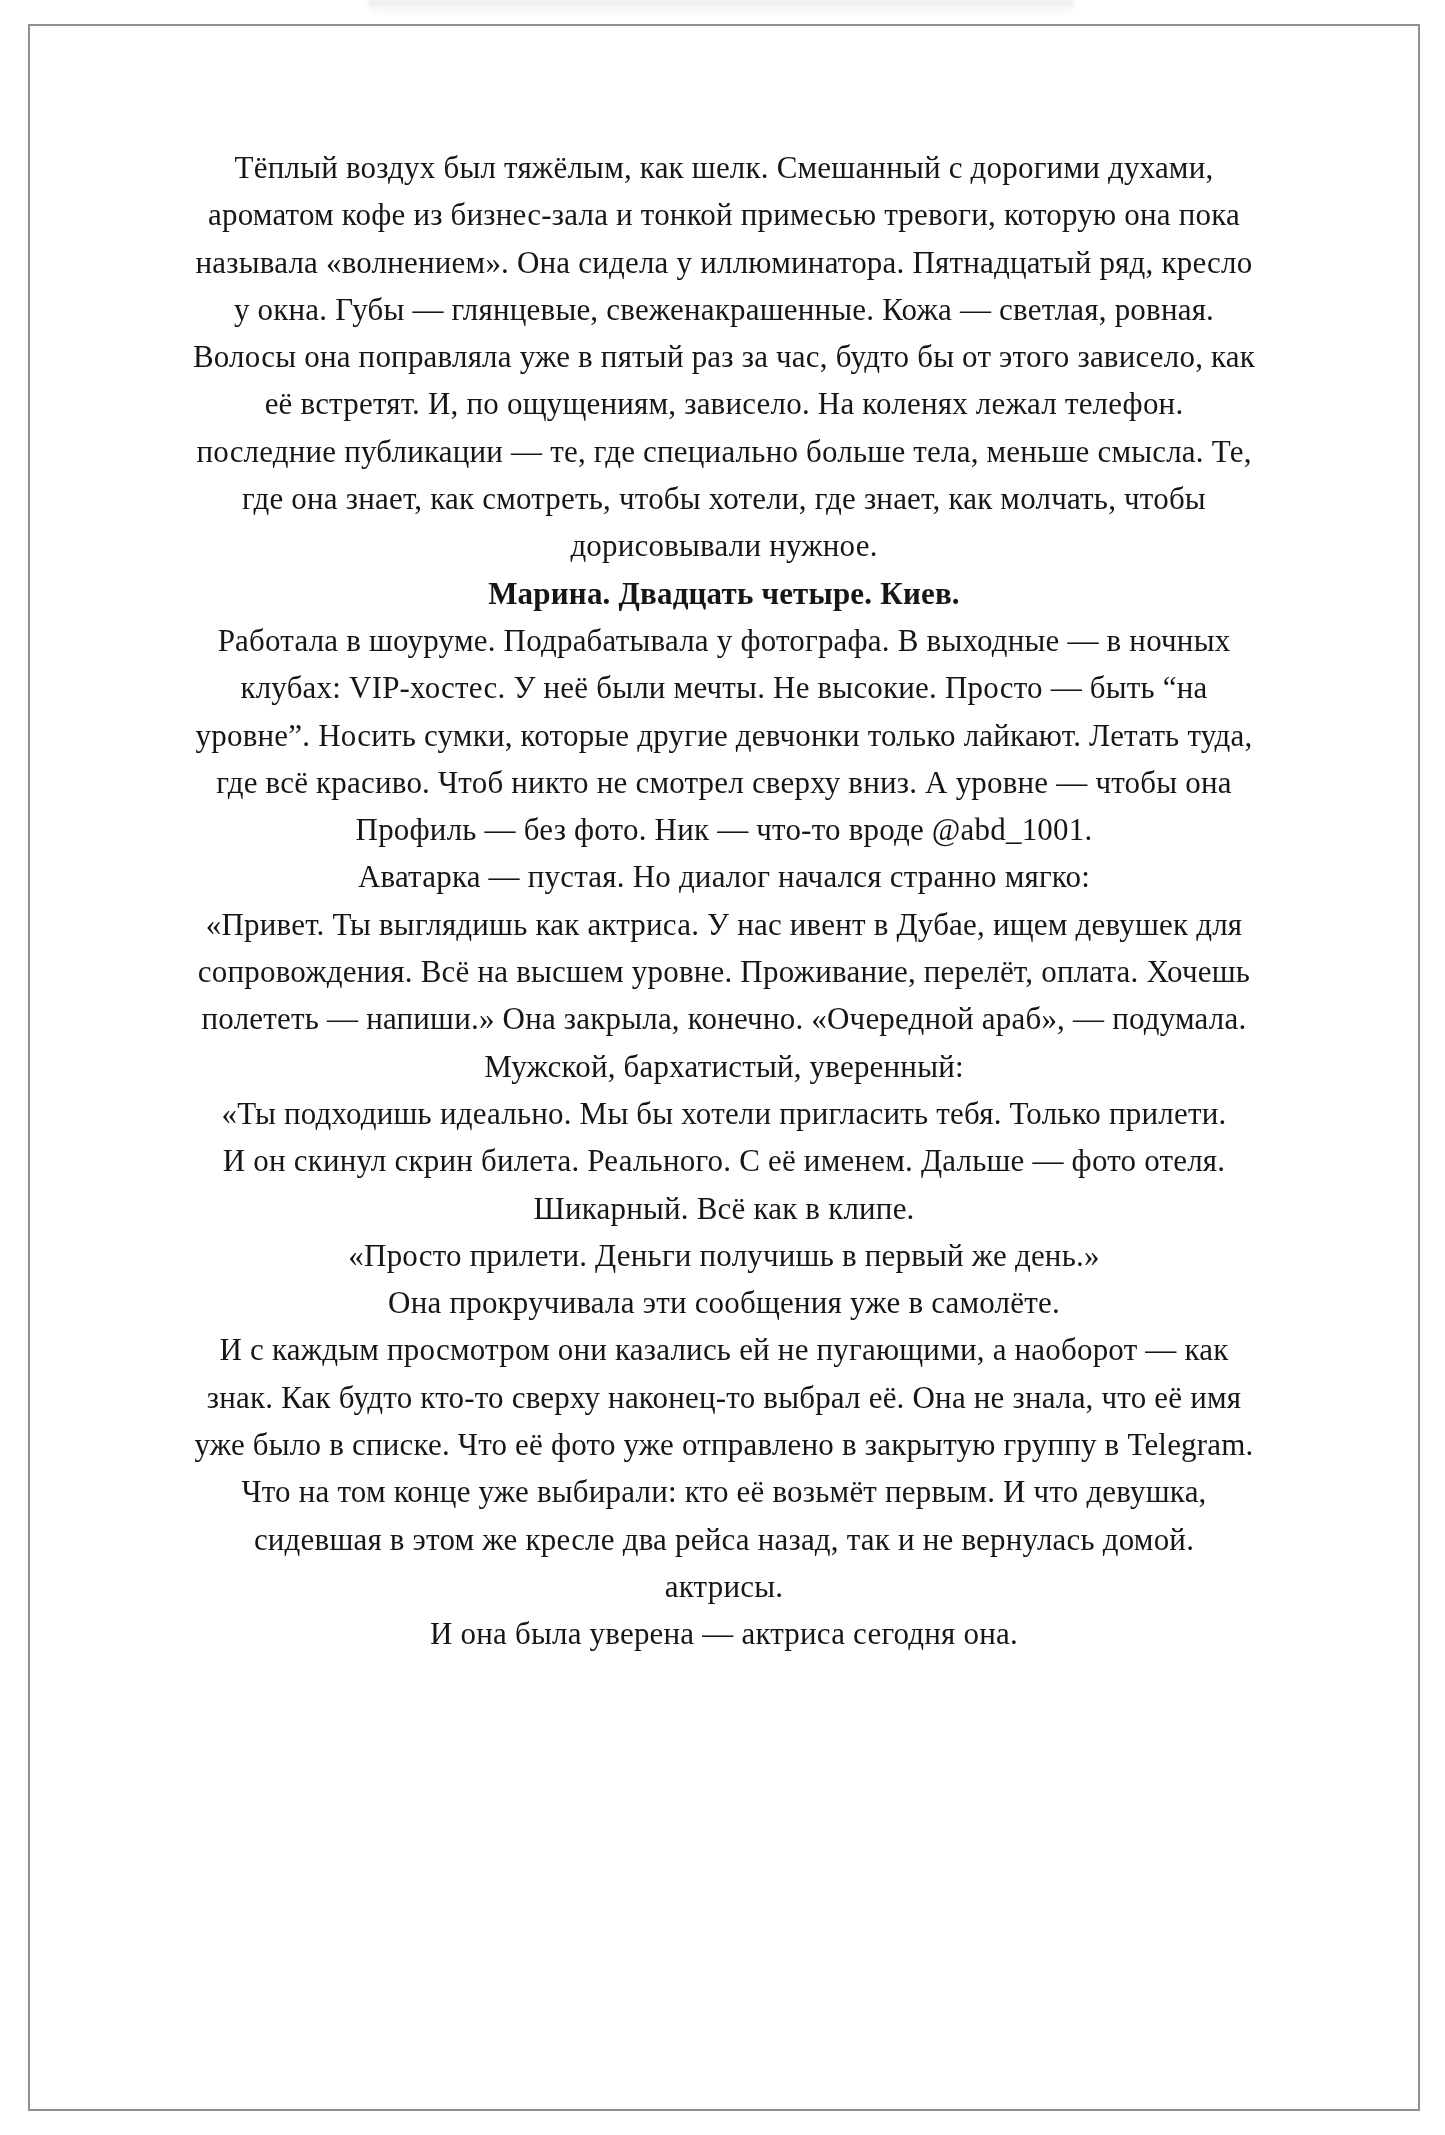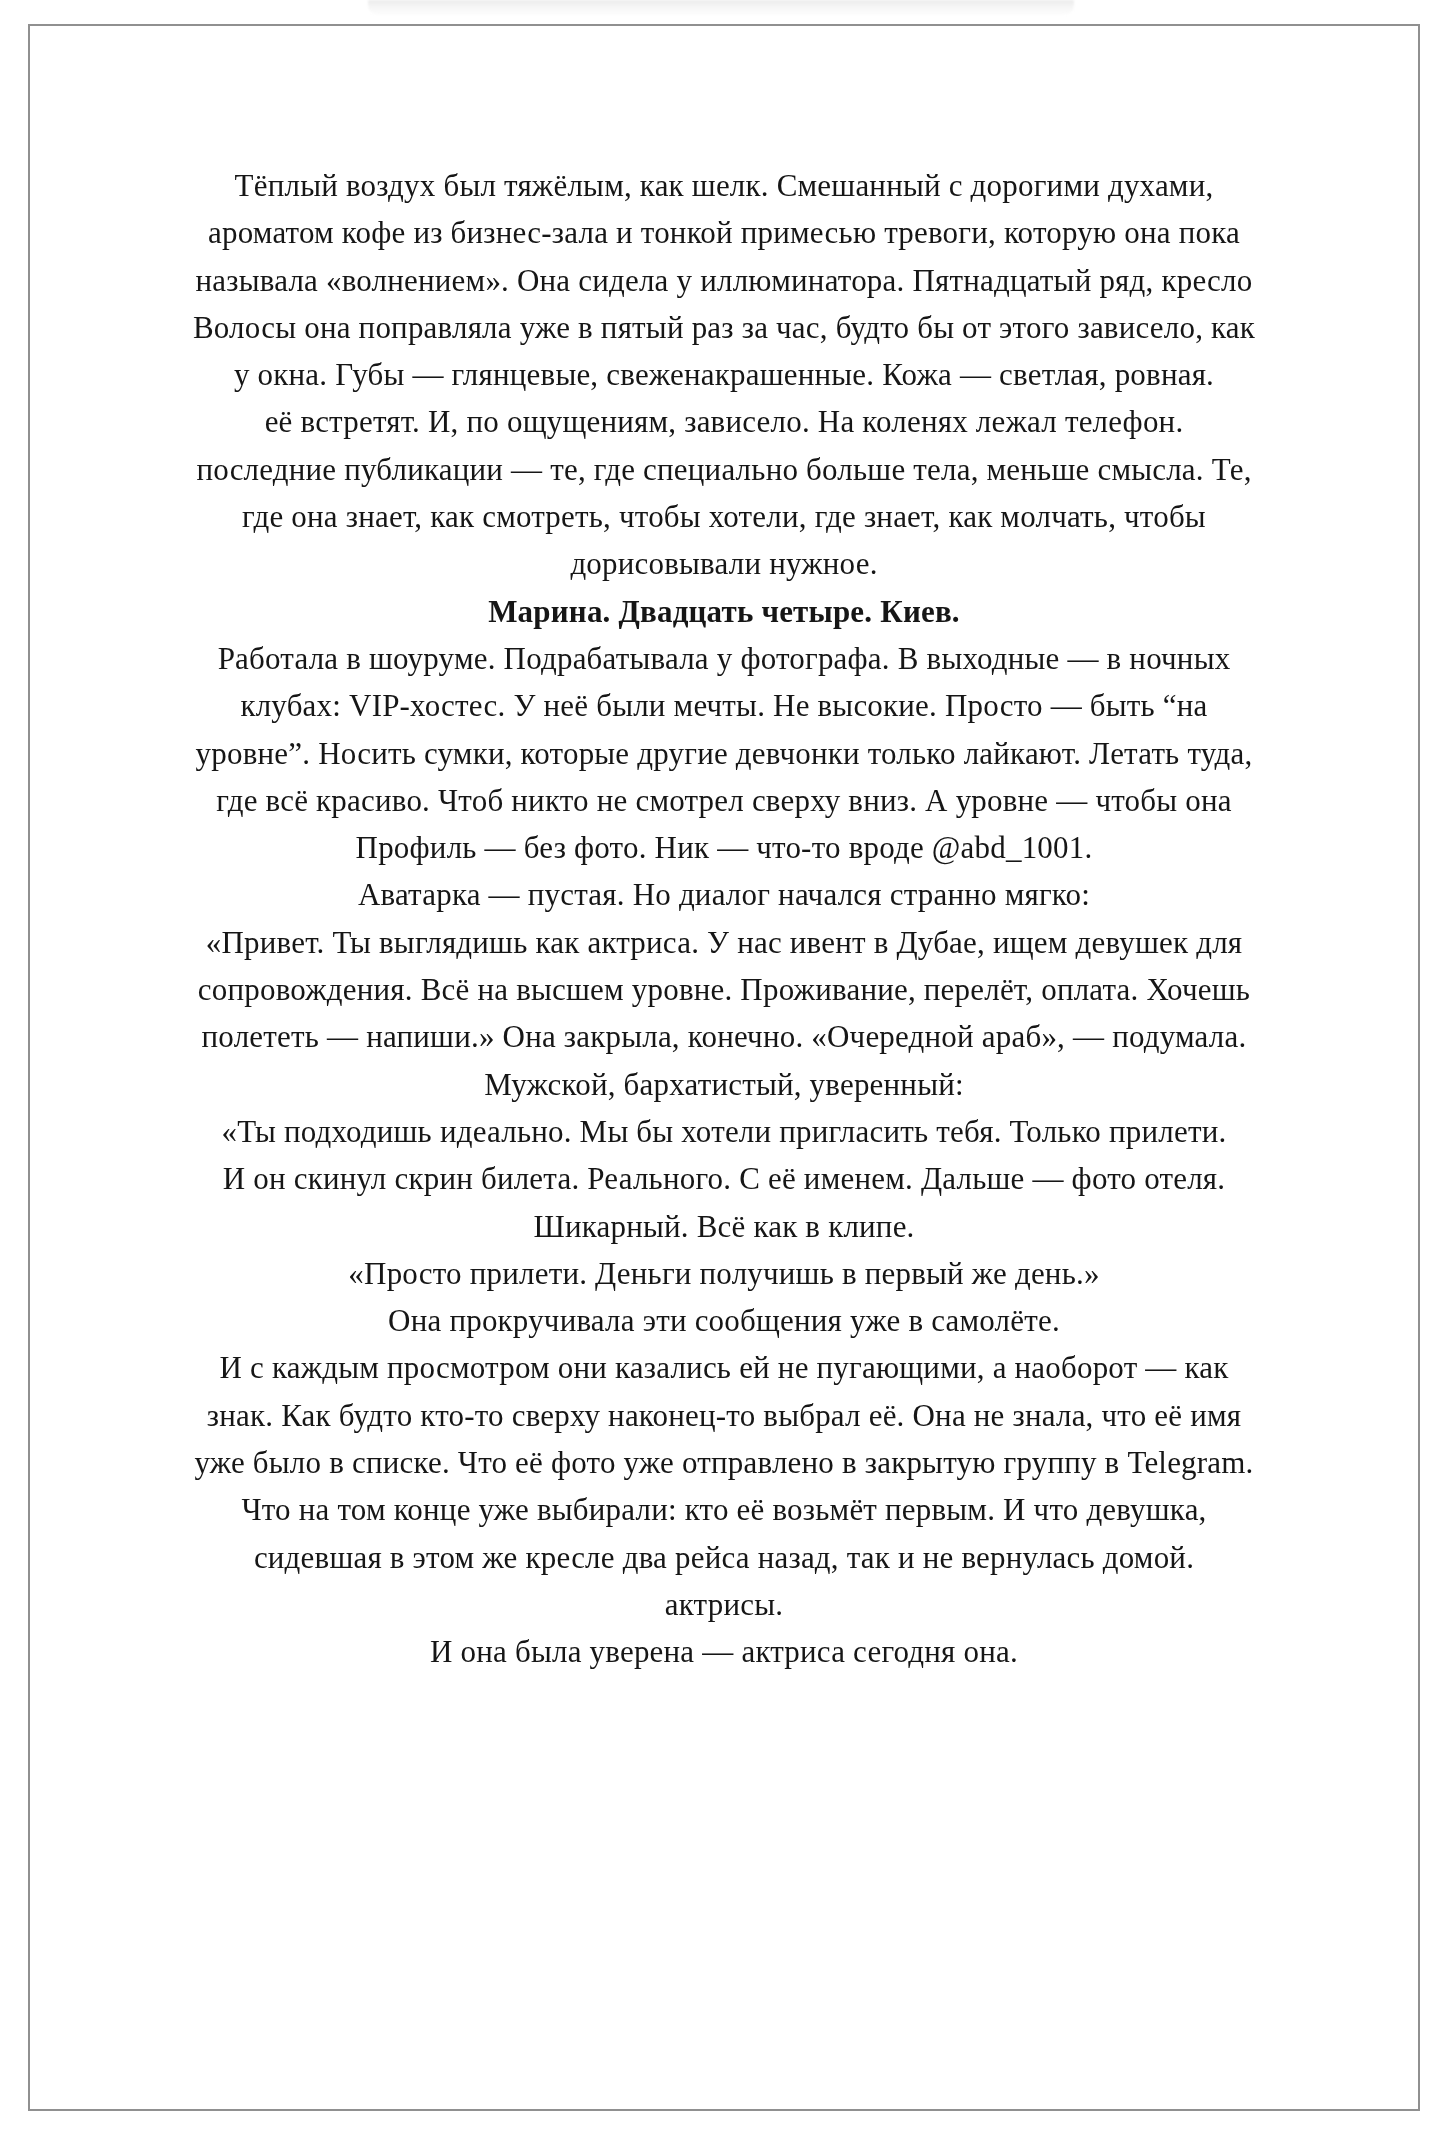--- a/index.html
+++ b/index.html
@@ -37,21 +37,20 @@
     background: #ffffff;
     border: 2px solid #909090;
   }
   .content {
     box-sizing: border-box;
     width: 100%;
     padding-top: 118px;
     display: flex;
     flex-direction: column;
     align-items: center;
-    margin-top: 18px;
   }
   .line {
     flex: 0 0 auto;
     white-space: nowrap;
     text-align: center;
     font-size: 31px;
     line-height: 47.3px;
     height: 47.3px;
     color: #161616;
     letter-spacing: 0.2px;
@@ -65,22 +64,22 @@
 
 <div class="viewport">
 
   <div class="prev-page-edge"></div>
 
   <div class="sheet">
     <div class="content">
       <div class="line">Тёплый воздух был тяжёлым, как шелк. Смешанный с дорогими духами,</div>
       <div class="line">ароматом кофе из бизнес-зала и тонкой примесью тревоги, которую она пока</div>
       <div class="line">называла «волнением». Она сидела у иллюминатора. Пятнадцатый ряд, кресло</div>
+      <div class="line">у окна. Губы — глянцевые, свеженакрашенные. Кожа — светлая, ровная.</div>
       <div class="line">Волосы она поправляла уже в пятый раз за час, будто бы от этого зависело, как</div>
-      <div class="line">у окна. Губы — глянцевые, свеженакрашенные. Кожа — светлая, ровная.</div>
       <div class="line">её встретят. И, по ощущениям, зависело. На коленях лежал телефон.</div>
       <div class="line">последние публикации — те, где специально больше тела, меньше смысла. Те,</div>
       <div class="line">где она знает, как смотреть, чтобы хотели, где знает, как молчать, чтобы</div>
       <div class="line">дорисовывали нужное.</div>
       <div class="line bold">Марина. Двадцать четыре. Киев.</div>
       <div class="line">Работала в шоуруме. Подрабатывала у фотографа. В выходные — в ночных</div>
       <div class="line">клубах: VIP-хостес. У неё были мечты. Не высокие. Просто — быть “на</div>
       <div class="line">уровне”. Носить сумки, которые другие девчонки только лайкают. Летать туда,</div>
       <div class="line">где всё красиво. Чтоб никто не смотрел сверху вниз. А уровне — чтобы она</div>
       <div class="line">Профиль — без фото. Ник — что-то вроде @abd_1001.</div>

